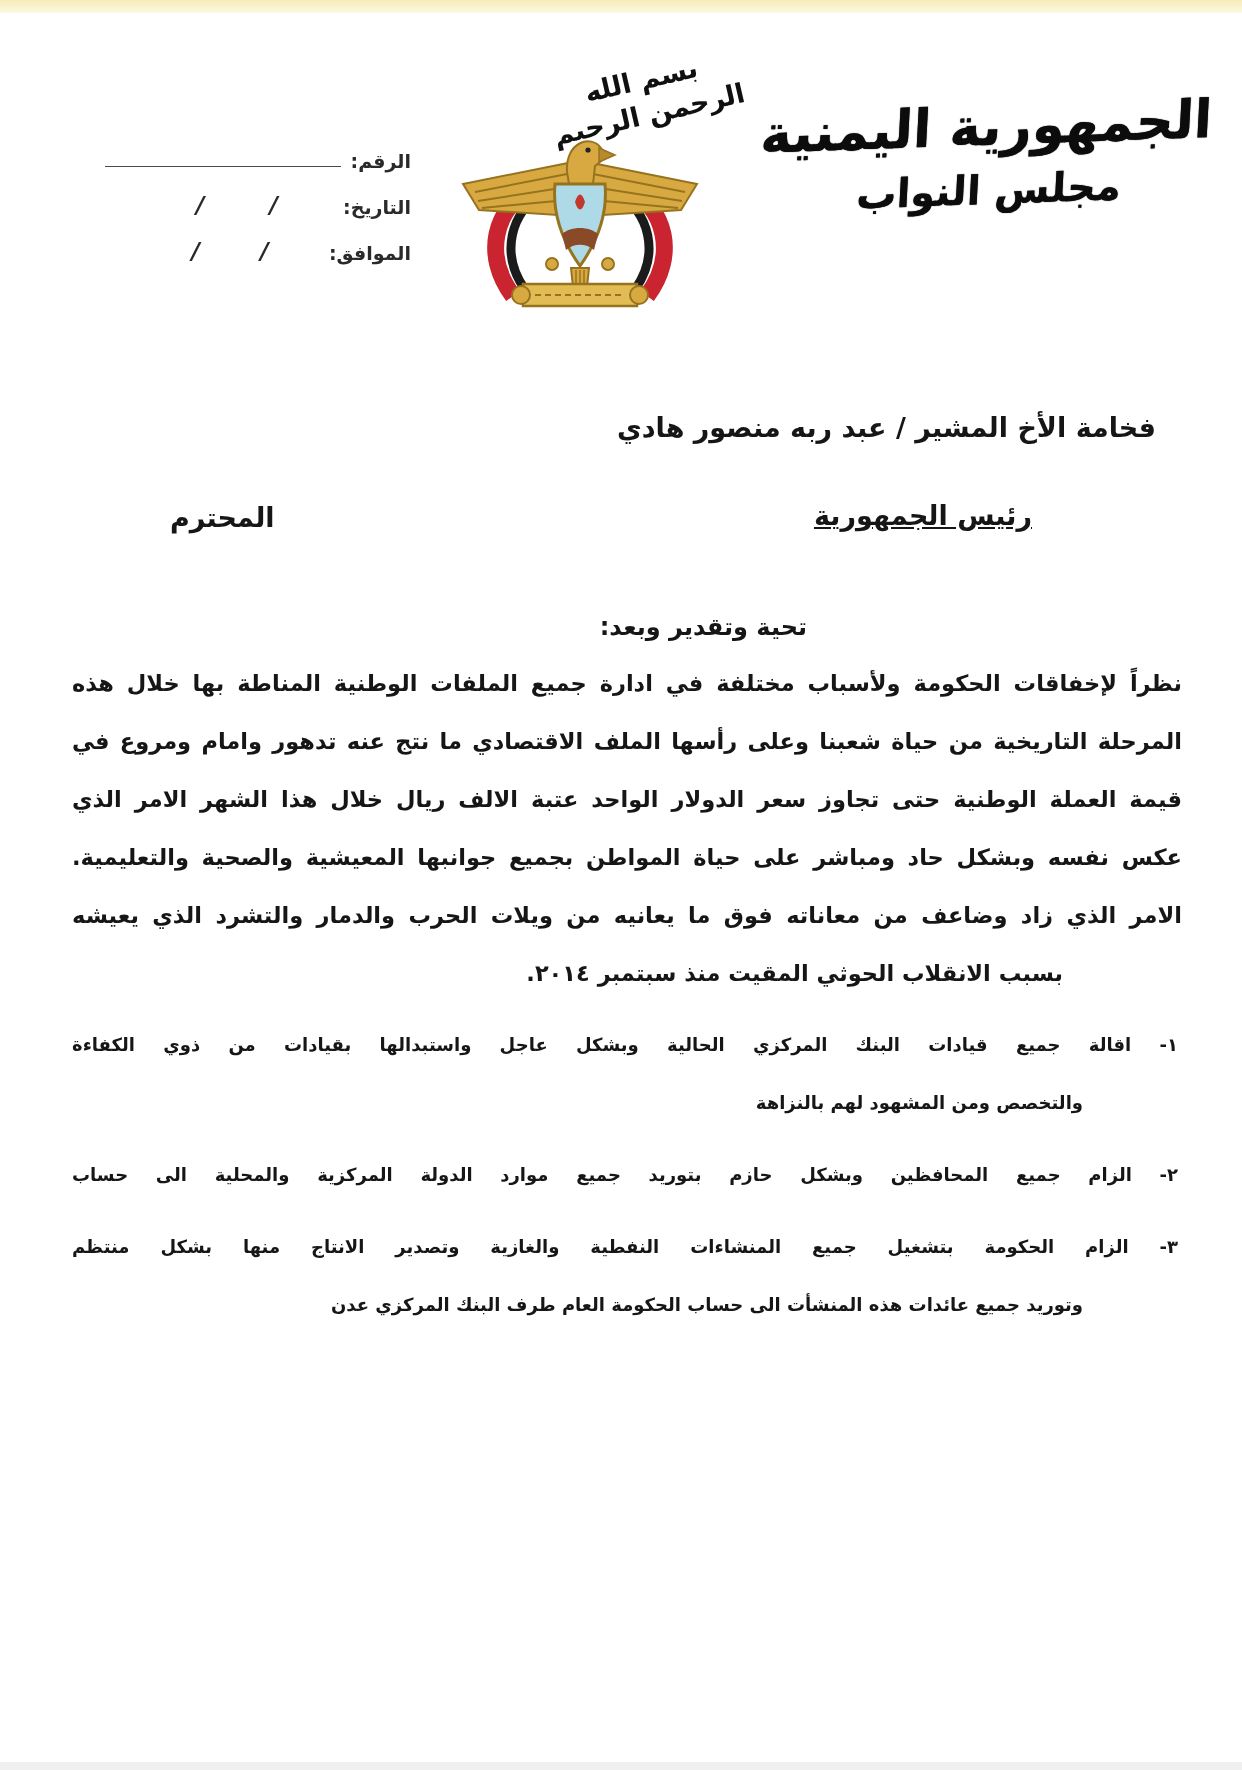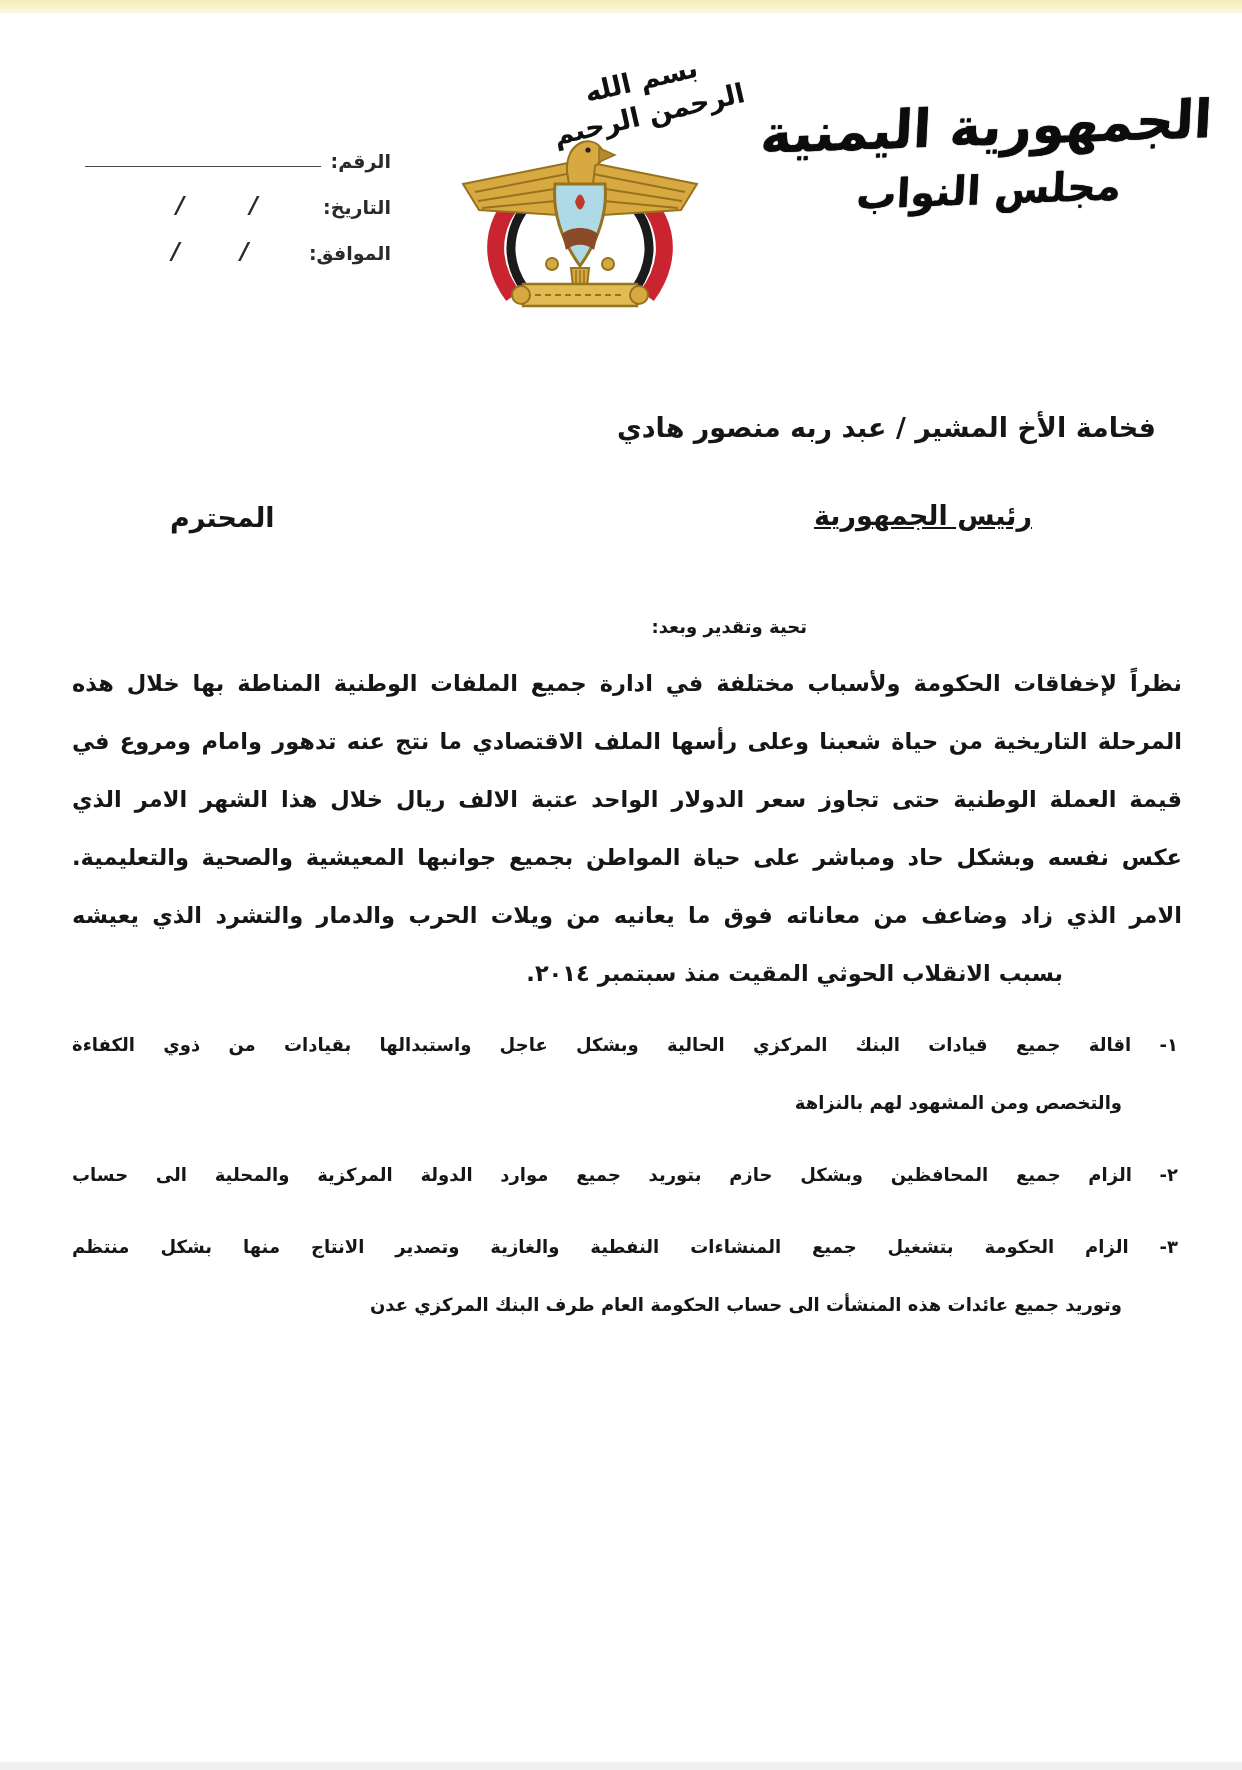--- a/index.html
+++ b/index.html
@@ -17,21 +17,21 @@
   }
   .bottom-strip {
     position:absolute; bottom:0; left:0; width:1242px; height:8px;
     background:#f0f0f0;
   }
 
   
   .header { position:relative; height:322px; direction:ltr; }
 
   .ref-fields {
-    position:absolute; left:83px; top:146px; width:308px;
+    position:absolute; left:103px; top:146px; width:308px;
     direction:rtl; font-weight:700; font-size:19px; color:#2a2a2a;
   }
   .ref-row { display:flex; align-items:flex-end; margin-bottom:20px; height:26px; }
   .ref-label { white-space:nowrap; }
   .ref-line { flex:1; border-bottom:1.6px solid #4a4a4a; margin:0 10px 5px 2px; }
   .ref-slashes {
     flex:1; display:flex; justify-content:space-evenly;
     font-size:23px; font-style:italic; padding-left:28px;
   }
 
@@ -64,32 +64,32 @@
   .addressee-name {
     margin:86px 26px 0 0; text-align:right;
     font-size:27px; line-height:40px;
   }
   .addressee-row { position:relative; margin-top:52px; height:62px; font-size:27px; }
   .addressee-title { position:absolute; right:150px; top:0;text-decoration:underline; }
   .honorific { position:absolute; left:98px; top:2px; }
 
   .greeting {
     margin:46px 375px 0 0; text-align:right;
-    font-size:18px; line-height:38px;
+    font-size:24px; line-height:38px;
   }
 
   .para { margin-top:8px; font-size:22.5px; line-height:58px; }
   .line { text-align:justify; text-align-last:justify; text-justify:inter-word; }
   .line.end-indent { text-align:right; text-align-last:right; margin-left:0; margin-right:119px; }
   .line.end-short  { text-align:right; text-align-last:right; margin-right:140px; }
 
   .items { margin-top:6px; }
   .item { margin-top:14px; font-size:18px; line-height:58px; }
   .item .line { margin-right:4px; }
-  .item .cont { text-align:left; text-align-last:right; margin-right:60px; }
+  .item .cont { text-align:left; text-align-last:right; margin-right:99px; }
 </style>
 </head>
 <body>
 
 <div class="top-strip"></div>
 
 <div class="header">
 
   <div class="ref-fields">
     <div class="ref-row">

